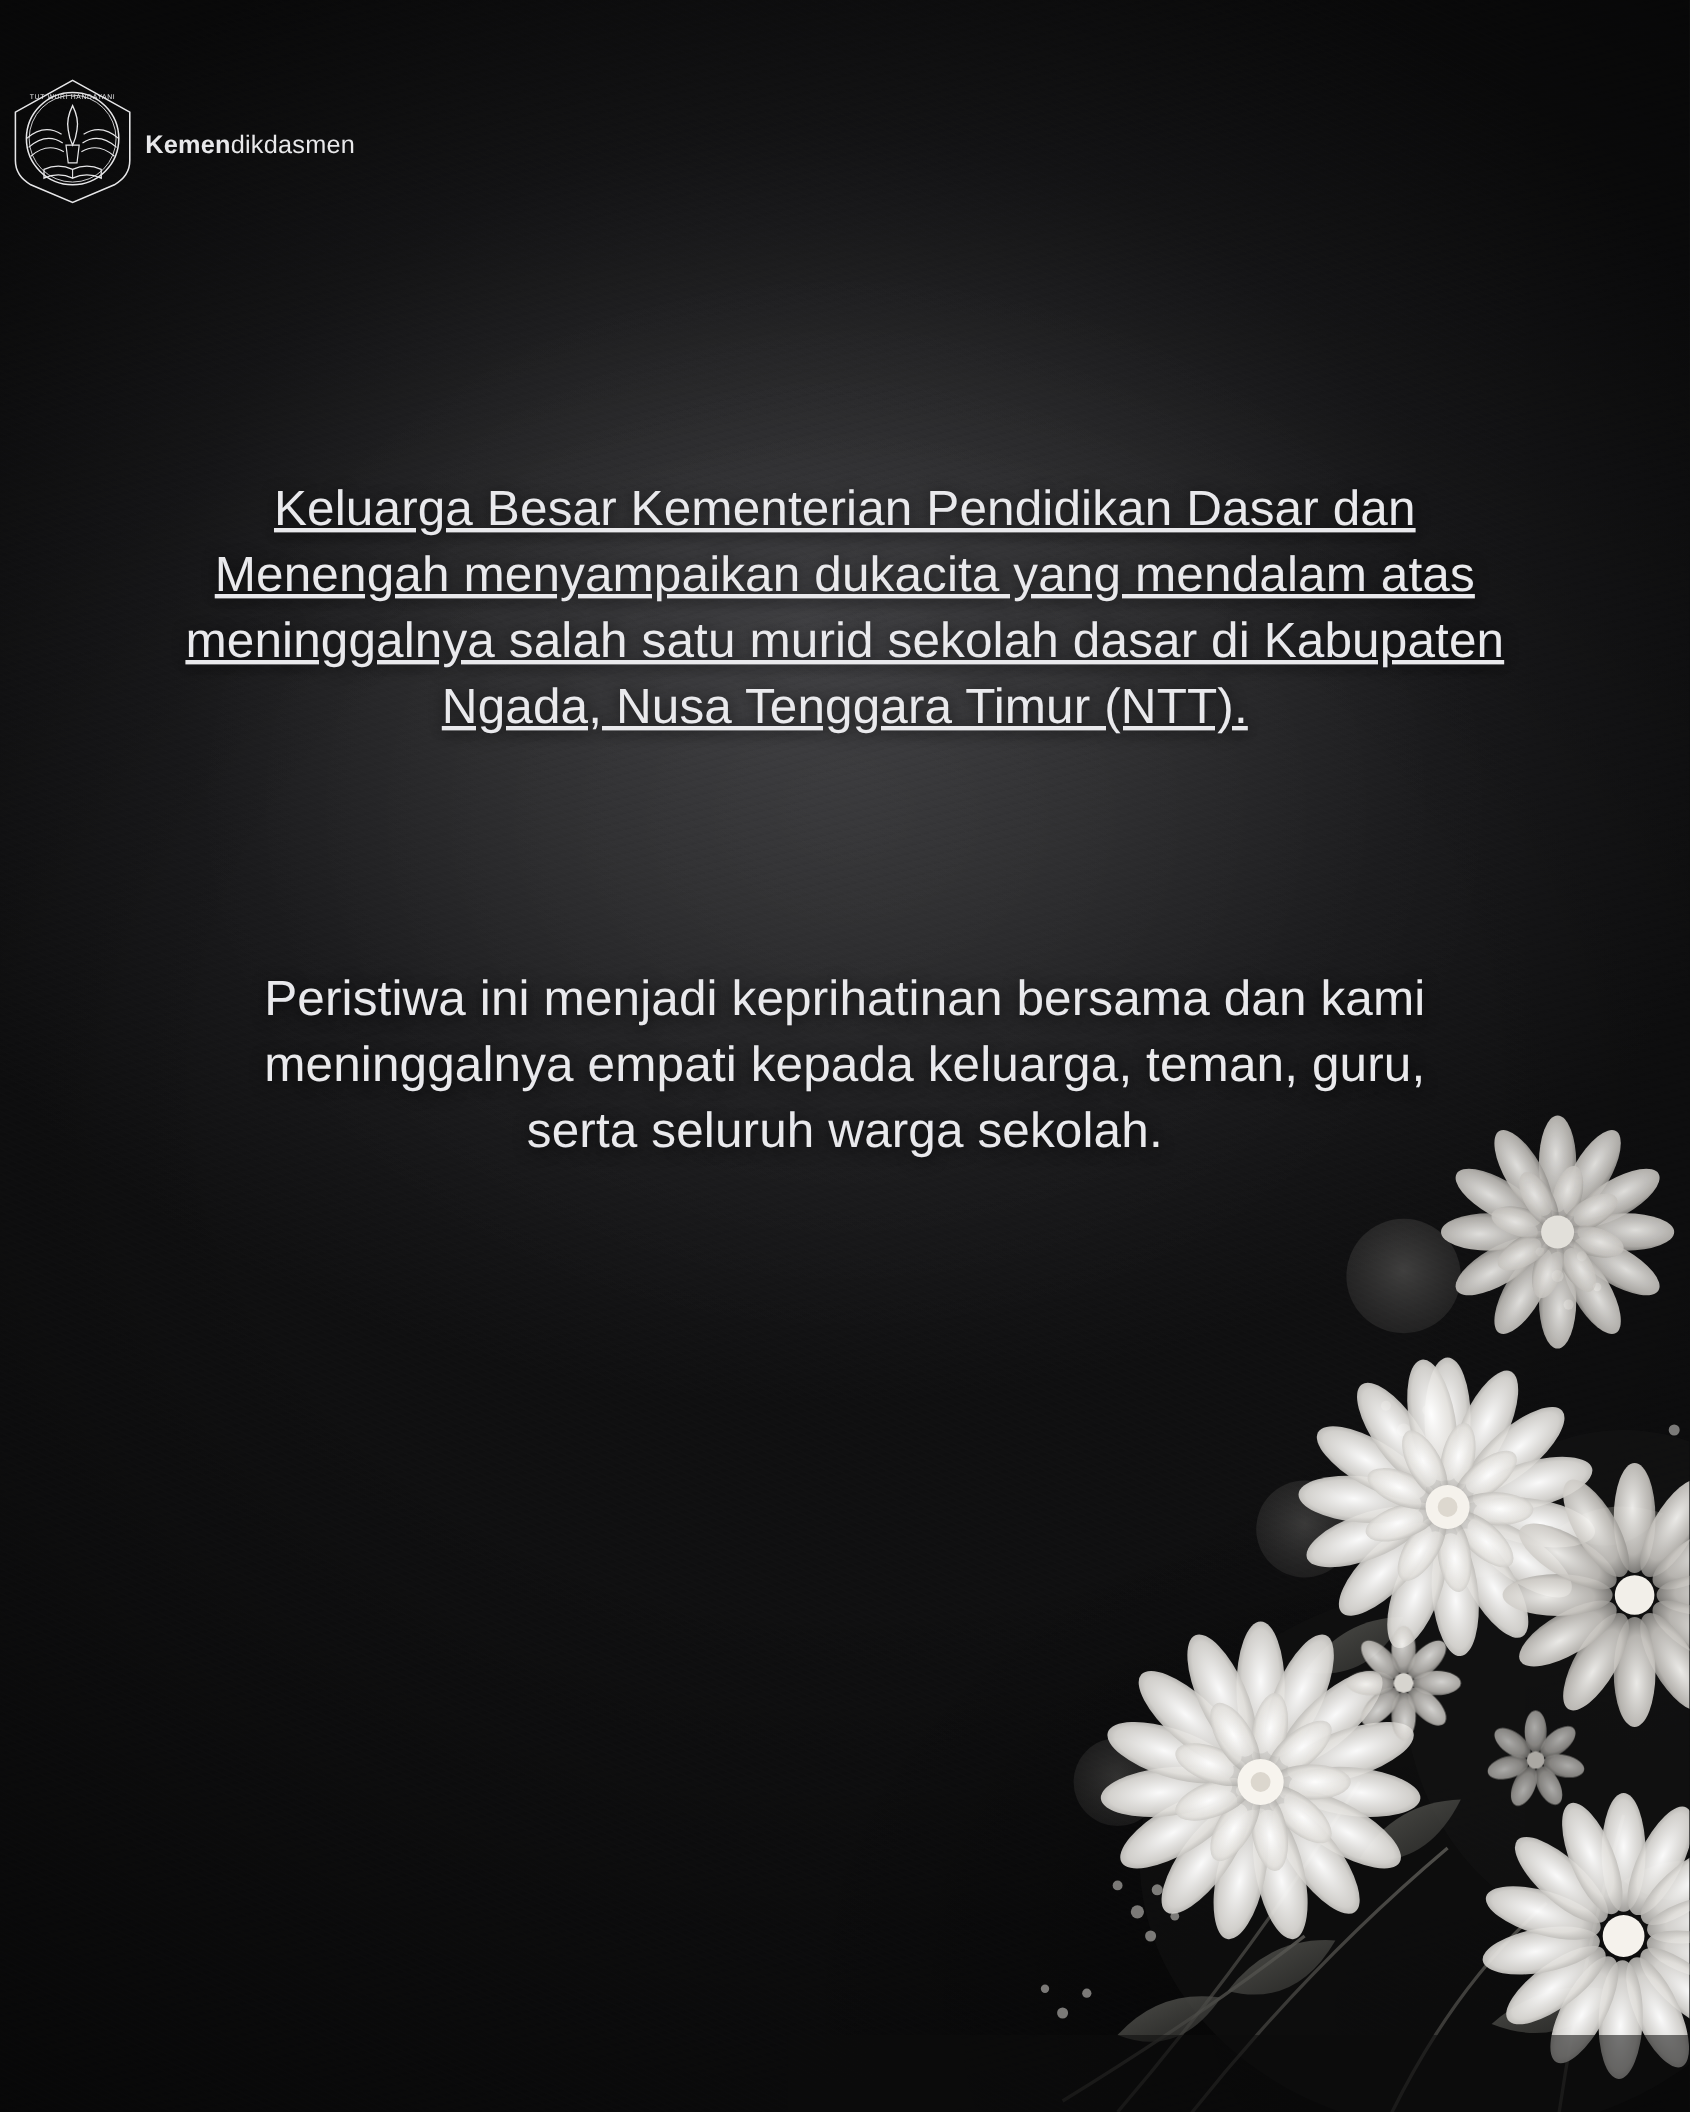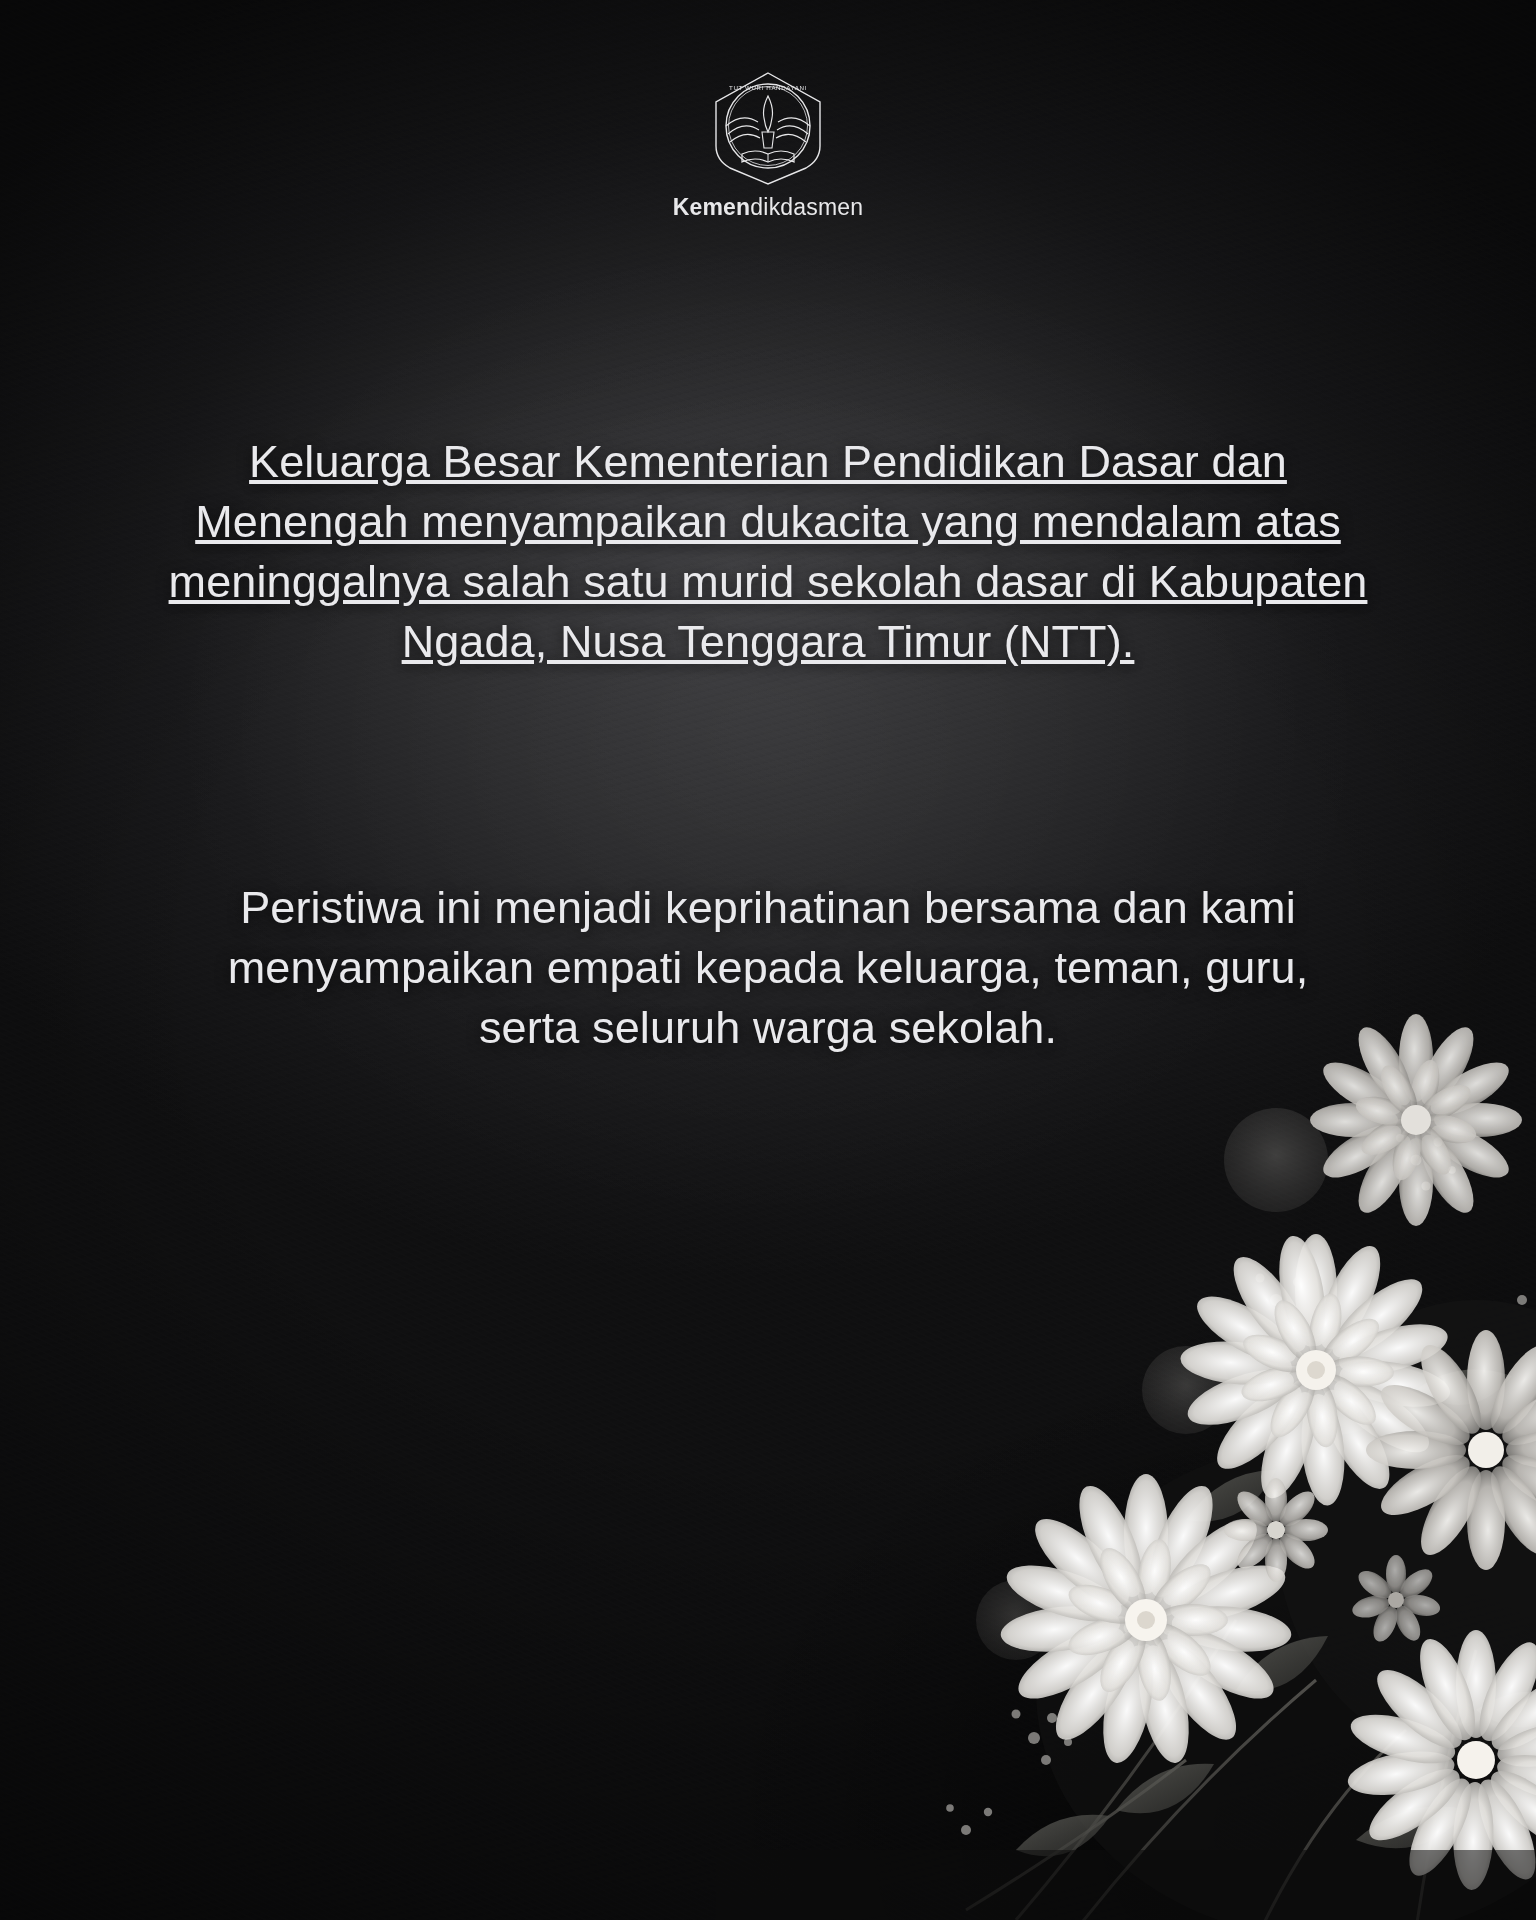--- a/index.html
+++ b/index.html
@@ -38,21 +38,20 @@
     pointer-events: none;
   }
 
   
   .logo-block {
     position: absolute;
     top: 68px;
     left: 0;
     right: 0;
     display: flex;
-    flex-direction: column;
     align-items: center;
     text-align: center;
   }
   .logo-mark {
     width: 132px;
     height: 120px;
     display: block;
   }
   .logo-wordmark {
     margin-top: 6px;
@@ -133,21 +132,21 @@
       <g fill="#e6e6e8">
         <text x="66" y="22" text-anchor="middle" font-family="'Liberation Sans', sans-serif" font-size="6.2" letter-spacing="0.6">TUT WURI HANDAYANI</text>
       </g>
     </svg>
     <div class="logo-wordmark">
       <span class="bold">Kemen</span><span class="light">dikdasmen</span>
     </div>
   </div>
 
   <div class="message p1">Keluarga Besar Kementerian Pendidikan Dasar dan Menengah menyampaikan dukacita yang mendalam atas meninggalnya salah satu murid sekolah dasar di Kabupaten Ngada, Nusa Tenggara Timur (NTT).</div>
-  <div class="message p2">Peristiwa ini menjadi keprihatinan bersama dan kami menyampaikan empati kepada keluarga, teman, guru, serta seluruh warga sekolah.</div>
+  <div class="message p2">Peristiwa ini menjadi keprihatinan bersama dan kami meninggalnya empati kepada keluarga, teman, guru, serta seluruh warga sekolah.</div>
 
   <div class="shadow-base"></div>
   <div class="floral">
     <svg viewBox="0 0 860 1120">
       <defs>
         <radialGradient id="petalG" cx="50%" cy="45%" r="60%">
           <stop offset="0%" stop-color="#ffffff" stop-opacity="0.98"></stop>
           <stop offset="65%" stop-color="#e2e0dc" stop-opacity="0.92"></stop>
           <stop offset="100%" stop-color="#a9a7a3" stop-opacity="0.85"></stop>
         </radialGradient>

